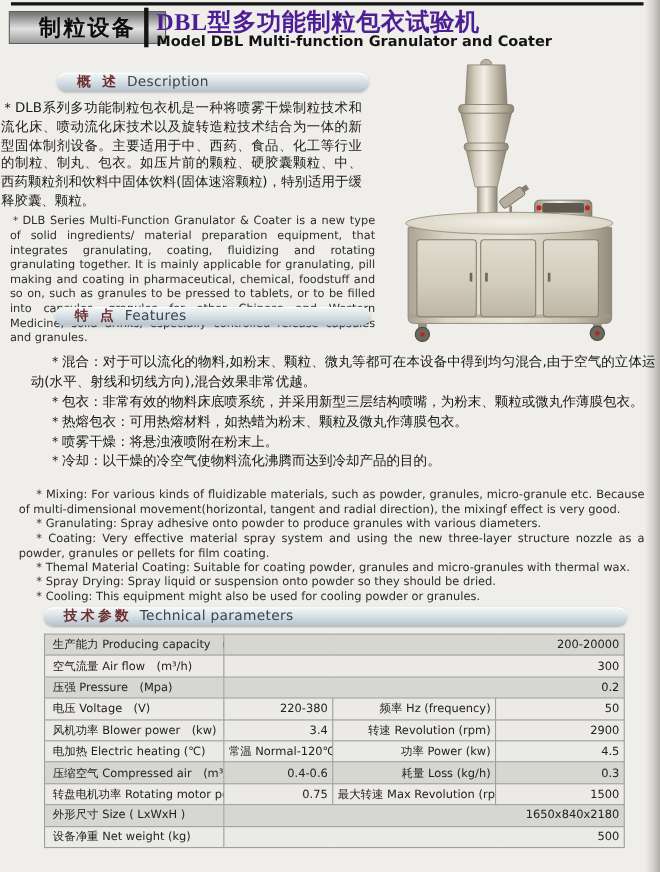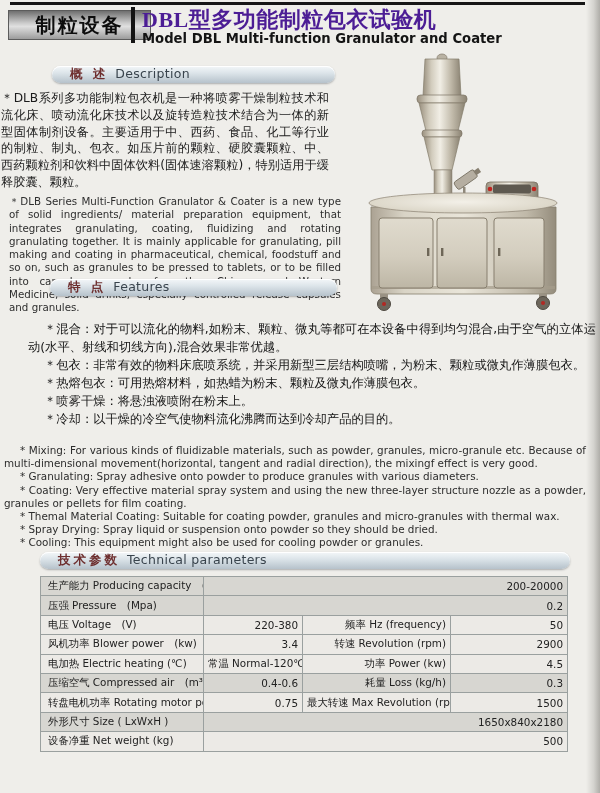--- a/index.html
+++ b/index.html
@@ -62,21 +62,21 @@
     position:absolute; left:0; top:320px; width:596px; list-style:none;
   }
   .features-cn li {
     padding-left:28px; text-indent:16px;
     font-size:12.3px; line-height:18px; color:#161616; text-align:justify;
   }
   .features-en {
     position:absolute; left:0; top:444px; width:586px; list-style:none;
   }
   .features-en li {
-    padding-left:4px; text-indent:16px;
+    padding-left:17px; text-indent:16px;
     font-size:10.4px; line-height:13.2px; color:#2c2c2c; text-align:justify;
   }
   
   .tech-table {
     position:absolute; left:40px; top:576px; width:527px;
     border-collapse:collapse; table-layout:fixed;
     background:#e9e8e3;
   }
   .tech-table td {
     border:1px solid #9aa09f; height:19.4px;
@@ -217,20 +217,24 @@
       <col style="width:163px">
       <col style="width:99px">
       <col style="width:148px">
       <col style="width:117px">
     </colgroup>
   <tbody>
       <tr class="shade">
     <td class="lbl">生产能力 Producing capacity　(g)</td>
     <td class="val" colspan="3">200-20000</td>
   </tr>
+  <tr class="plain">
+    <td class="lbl">空气流量 Air flow　(m³/h)</td>
+    <td class="val" colspan="3">300</td>
+  </tr>
   <tr class="shade">
     <td class="lbl">压强 Pressure　(Mpa)</td>
     <td class="val" colspan="3">0.2</td>
   </tr>
   <tr class="plain">
     <td class="lbl">电压 Voltage　(V)</td>
     <td class="val">220-380</td>
     <td class="val">频率 Hz (frequency)</td>
     <td class="val">50</td>
   </tr>

